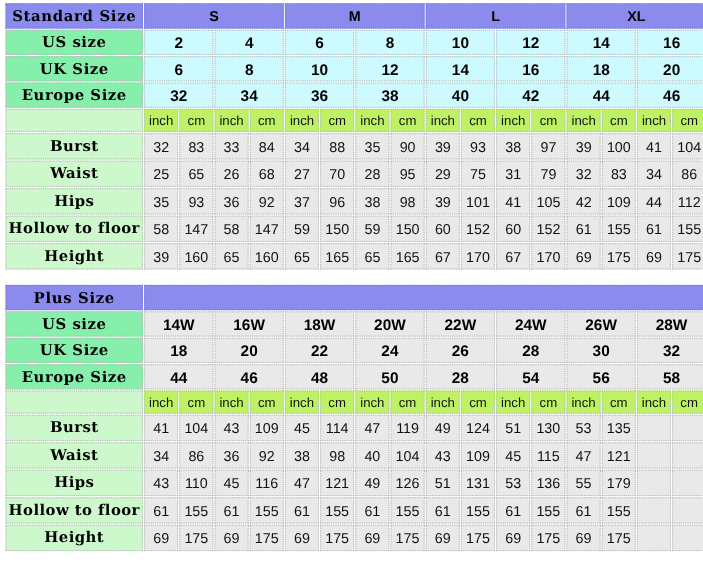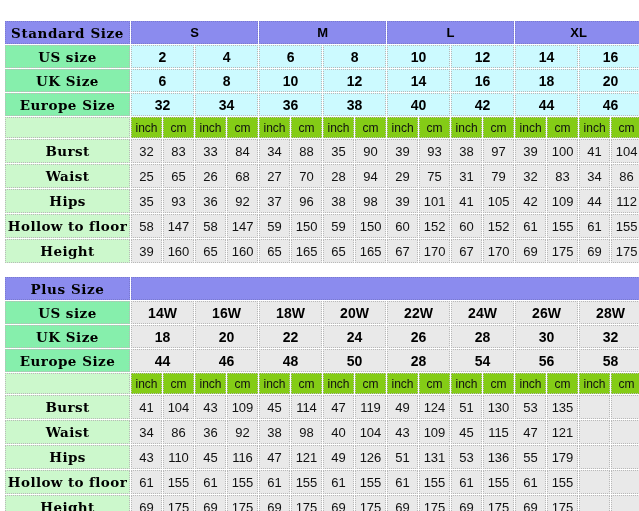--- a/index.html
+++ b/index.html
@@ -15,21 +15,21 @@
     font-family: "Liberation Sans", sans-serif;
     position: relative;
   }
 
   #chart-root {
     position: relative;
     width: 586px;
     height: 511px;
     background: #ffffff;
     box-sizing: border-box;
-    padding: 20px 4px 2px 4px;
+    padding: 2px 4px 2px 4px;
   }
 
   table.size-table {
     border-collapse: separate;
     border-spacing: 1px;
     width: 631px;
     table-layout: fixed;
     background: #ffffff;
   }
 
@@ -91,21 +91,21 @@
     letter-spacing: 0.4px;
     height: 22px;
   }
   .green-blank {
     background: #ccf8cc;
     height: 19px;
   }
 
   
   .unit-cell {
-    background: #84cc16;
+    background: #bef264;
     font-size: 12px;
     color: #111;
     height: 19px;
   }
   .meas-cell {
     background: #e9e9e9;
     font-size: 13px;
     color: #111;
     height: 22px;
   }
@@ -231,21 +231,21 @@
         </tr>
         <tr>
           <td class="green-label">Waist</td>
           <td class="meas-cell">25</td>
           <td class="meas-cell">65</td>
           <td class="meas-cell">26</td>
           <td class="meas-cell">68</td>
           <td class="meas-cell">27</td>
           <td class="meas-cell">70</td>
           <td class="meas-cell">28</td>
-          <td class="meas-cell">94</td>
+          <td class="meas-cell">95</td>
           <td class="meas-cell">29</td>
           <td class="meas-cell">75</td>
           <td class="meas-cell">31</td>
           <td class="meas-cell">79</td>
           <td class="meas-cell">32</td>
           <td class="meas-cell">83</td>
           <td class="meas-cell">34</td>
           <td class="meas-cell">86</td>
         </tr>
         <tr>

